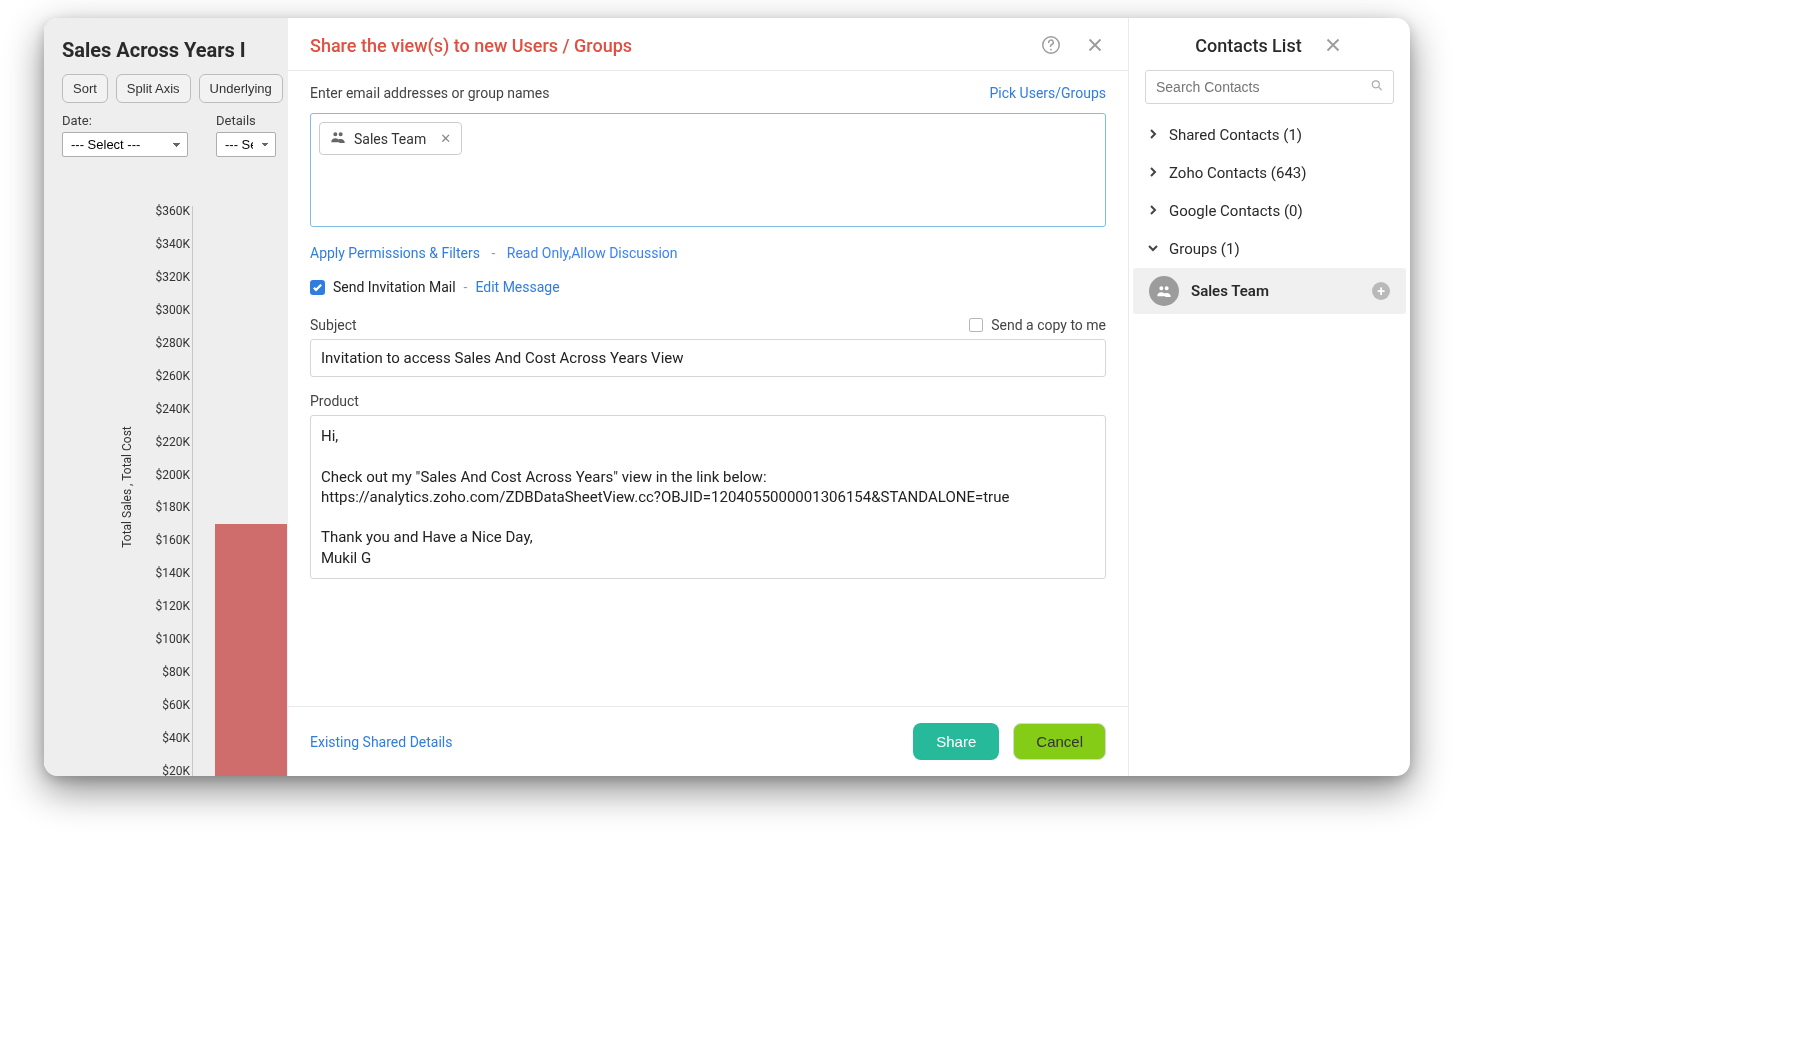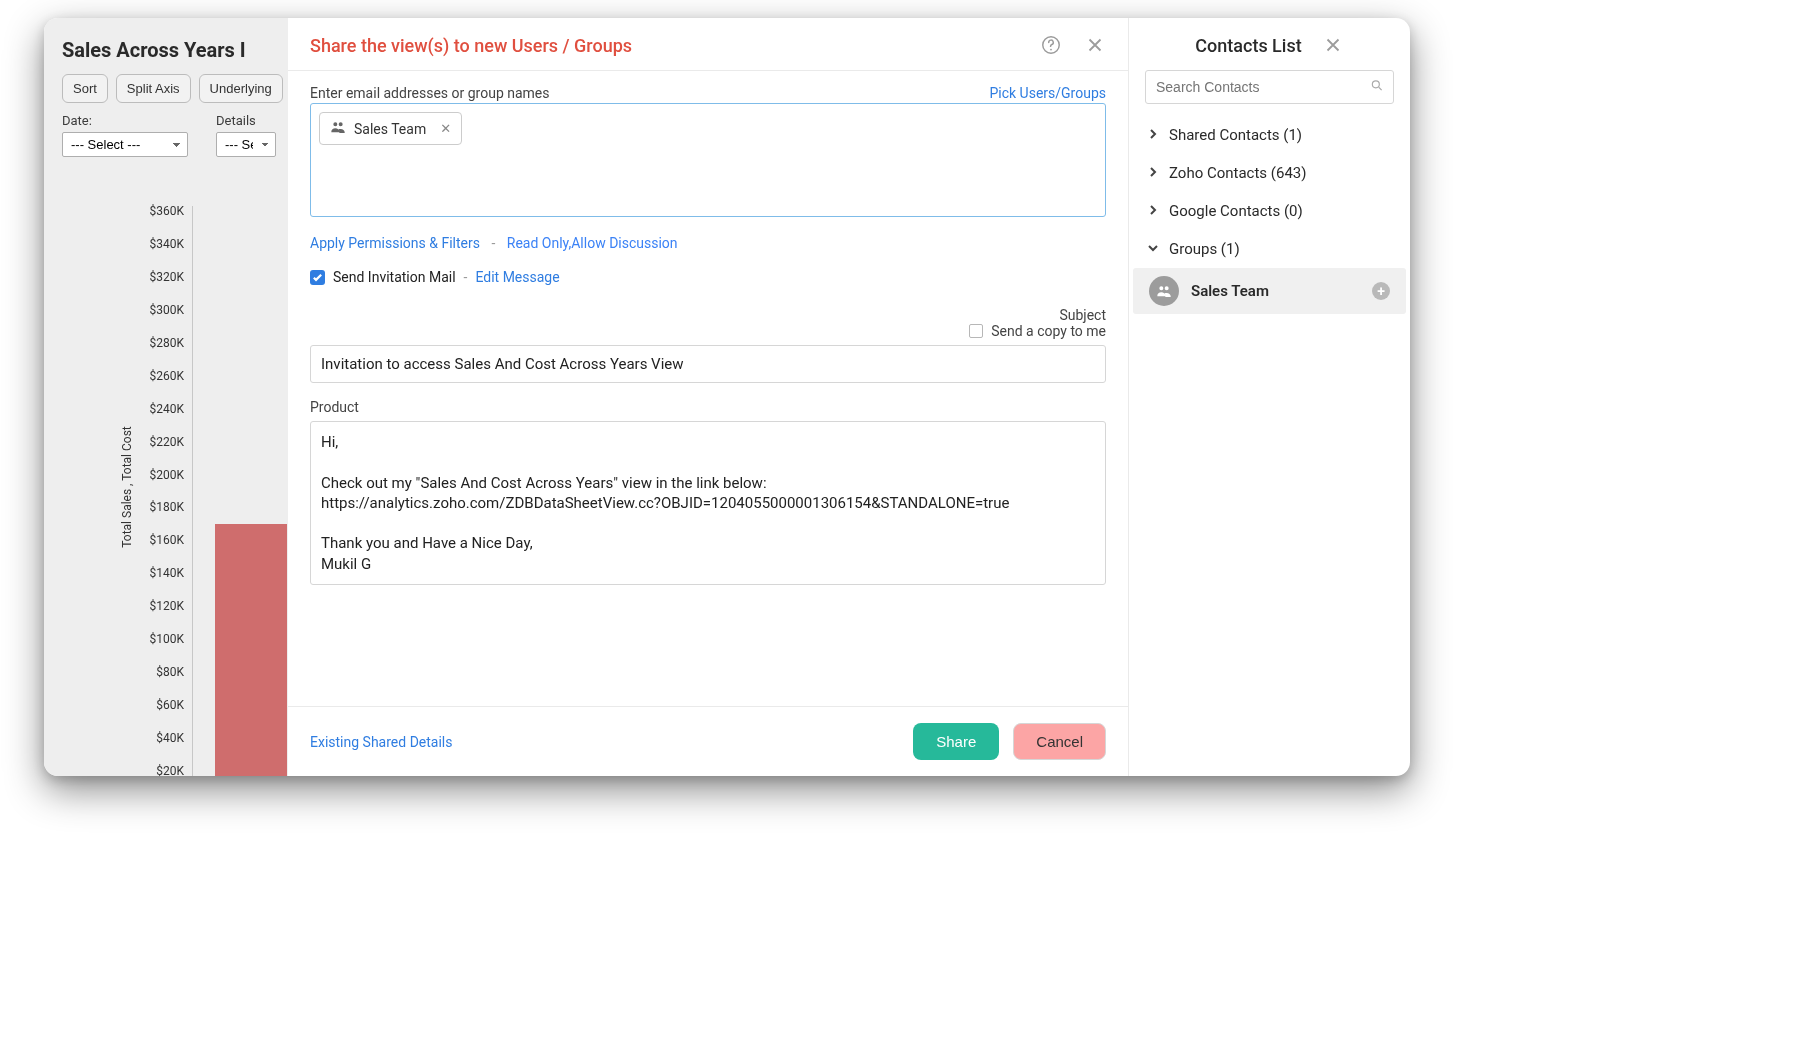--- a/index.html
+++ b/index.html
@@ -57,21 +57,21 @@
   .chart-area {
     position: absolute; left: 18px; top: 180px; right: 0; bottom: 0;
   }
   .ylabel-vert {
     position:absolute; left:4px; top:50%; transform: translateY(-50%) rotate(-90deg);
     transform-origin:center; font-size:12px; color:#333; white-space:nowrap;
   }
   .yaxis {
     position:absolute; left:56px; top:6px; bottom:0; width:72px;
   }
-  .ytick { position:absolute; right:6px; font-size:12px; color:#333;}
+  .ytick { position:absolute; right:0; font-size:12px; color:#333;}
   .plot {
     position:absolute; left:130px; top:8px; right:0; bottom:0;
     border-left:1px solid #c7c7c7;
   }
   .bar {
     position:absolute; bottom:0; left:22px; width:72px; background:#cf6d6d;
   }
 
   
   .modal {
@@ -82,21 +82,21 @@
     display:flex; align-items:center; justify-content:space-between;
     padding: 16px 22px 14px 22px;
     border-bottom:1px solid #eaeaea;
   }
   .modal-title { color:#e04f3f; font-size:18px; font-weight:500;}
   .hdr-icons { display:flex; gap:22px; color:#9c9c9c; }
   .icon-btn { cursor:pointer; width:22px; height:22px; display:flex; align-items:center; justify-content:center;}
   .icon-btn svg { width:22px; height:22px; stroke:#9c9c9c; fill:none; }
   .close-x svg { stroke-width:2; }
   .modal-body { padding: 14px 22px 0 22px; flex:1 1 auto; overflow:auto;}
-  .row-between { display:flex; justify-content:space-between; align-items:flex-start; margin-bottom:2px;}
+  .row-between { display:flex; justify-content:space-between; align-items:flex-start; margin-bottom:12px;}
   .field-lbl { font-size:14px; color:#444;}
   .link { color:#2f7de1; font-size:14px; cursor:pointer;}
   .chipbox {
     border:1px solid #7fbce9; border-radius:3px; background:#fff;
     min-height:114px; padding:8px;
   }
   .chip {
     display:inline-flex; align-items:center; gap:8px;
     border:1px solid #ccc; border-radius:4px; background:#fff;
     padding:6px 10px; font-size:14px; color:#333;
@@ -106,21 +106,21 @@
   .perm-row { margin:18px 0 0 0; font-size:14px;}
   .perm-row .link { font-weight:400;}
   .sep-dash { color:#999; margin:0 8px;}
   .muted { color:#3b82f6;}
   .mail-row { margin:18px 0 0 0; display:flex; align-items:center; font-size:14px;}
   .chkbox {
     width:15px; height:15px; border-radius:3px; background:#2f7de1;
     display:inline-flex; align-items:center; justify-content:center; margin-right:8px;
   }
   .chkbox svg { width:11px; height:11px; stroke:#fff; stroke-width:2.4; fill:none;}
-  .subject-row { display:flex; justify-content:space-between; align-items:flex-end; margin-top:22px;flex-direction:column;}
+  .subject-row { display:flex; justify-content:space-between; margin-top:22px;}
   .copy-lbl { font-size:14px; color:#444; display:flex; align-items:center;}
   .empty-box {
     width:14px; height:14px; border:1px solid #b7b7b7; border-radius:2px;
     background:#fff; margin-right:8px;
   }
   .text-input {
     width:100%; font-size:15px; padding:9px 10px; border:1px solid #d6d6d6;
     border-radius:3px; margin-top:6px; font-family:inherit; color:#222;
   }
   .msg-lbl { margin-top:16px;}
@@ -130,21 +130,21 @@
     font-family:inherit; color:#222; line-height:1.35;
   }
   .modal-footer {
     border-top:1px solid #eaeaea;
     padding: 16px 22px;
     display:flex; align-items:center; gap:14px;
   }
   .footer-link { color:#2f7de1; font-size:14px; cursor:pointer; margin-right:auto;}
   .btn { font-size:15px; padding:9px 22px; border-radius:8px; border:1px solid transparent; cursor:pointer;}
   .btn-primary { background:#26b99a; color:#fff;}
-  .btn-secondary { background:#fca5a5; border-color:#d6d6d6; color:#333;}
+  .btn-secondary { background:#84cc16; border-color:#d6d6d6; color:#333;}
 
   
   .contacts {
     width:282px; flex:0 0 282px;
     border-left:1px solid #eaeaea;
     display:flex; flex-direction:column;
   }
   .contacts-header {
     display:flex; align-items:center; justify-content:center;
     padding:16px 18px 14px 18px;

